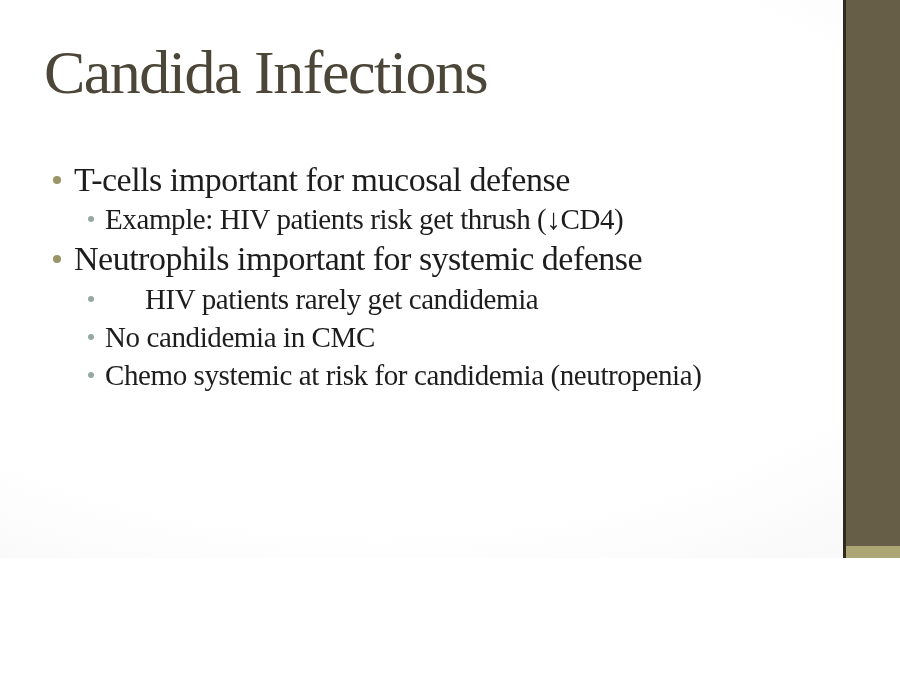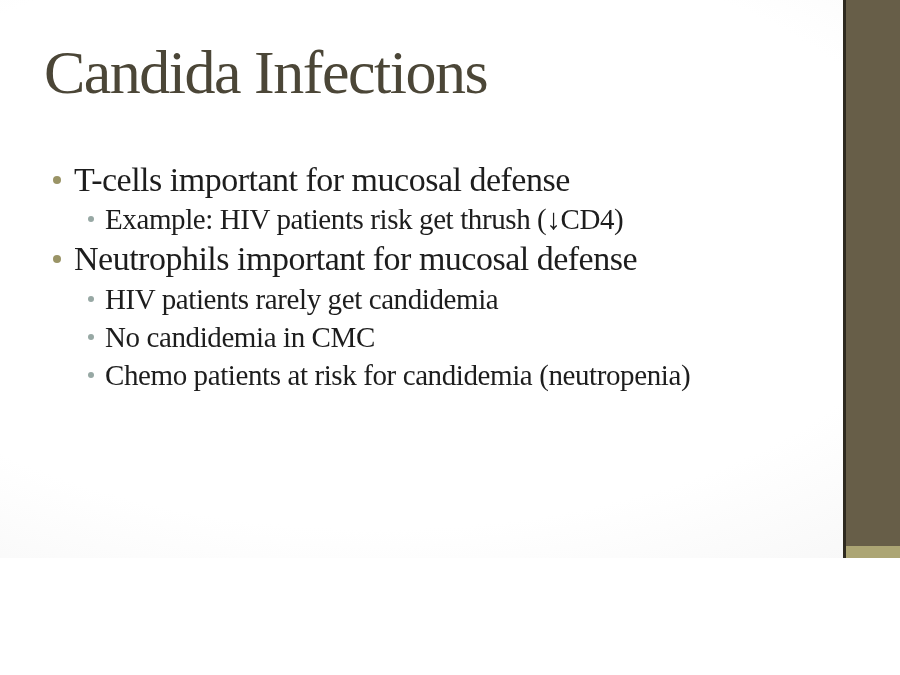--- a/index.html
+++ b/index.html
@@ -74,32 +74,32 @@
       <div class="bullet-row lvl1" style="color: rgb(29, 29, 29);">
         <span class="dot" style="background: rgb(154, 148, 102);"></span>
         <span>T-cells important for mucosal defense</span>
       </div>
       <div class="bullet-row lvl2" style="color: rgb(29, 29, 29);">
         <span class="dot" style="background: rgb(151, 168, 164);"></span>
         <span>Example: HIV patients risk get thrush (↓CD4)</span>
       </div>
       <div class="bullet-row lvl1 taller" style="color: rgb(29, 29, 29);">
         <span class="dot" style="background: rgb(154, 148, 102);"></span>
-        <span>Neutrophils important for mucosal defense</span>
+        <span>Neutrophils important for systemic defense</span>
       </div>
-      <div class="bullet-row lvl2" style="color: rgb(29, 29, 29);">
+      <div class="bullet-row lvl2" style="color: rgb(29, 29, 29); gap: 40px;">
         <span class="dot" style="background: rgb(151, 168, 164);"></span>
         <span>HIV patients rarely get candidemia</span>
       </div>
       <div class="bullet-row lvl2" style="color: rgb(29, 29, 29);">
         <span class="dot" style="background: rgb(151, 168, 164);"></span>
         <span>No candidemia in CMC</span>
       </div>
       <div class="bullet-row lvl2" style="color: rgb(29, 29, 29);">
         <span class="dot" style="background: rgb(151, 168, 164);"></span>
-        <span>Chemo patients at risk for candidemia (neutropenia)</span>
+        <span>Chemo systemic at risk for candidemia (neutropenia)</span>
       </div>
     </div>
 
   <div class="sidebar" id="sidebar" style="background: rgb(103, 94, 72); border-left: 3px solid rgb(46, 42, 32);">
     <div class="sidebar-band" id="sidebar-band" style="background: rgb(172, 165, 116);"></div>
   </div>
 </div>
 
 </body></html>

